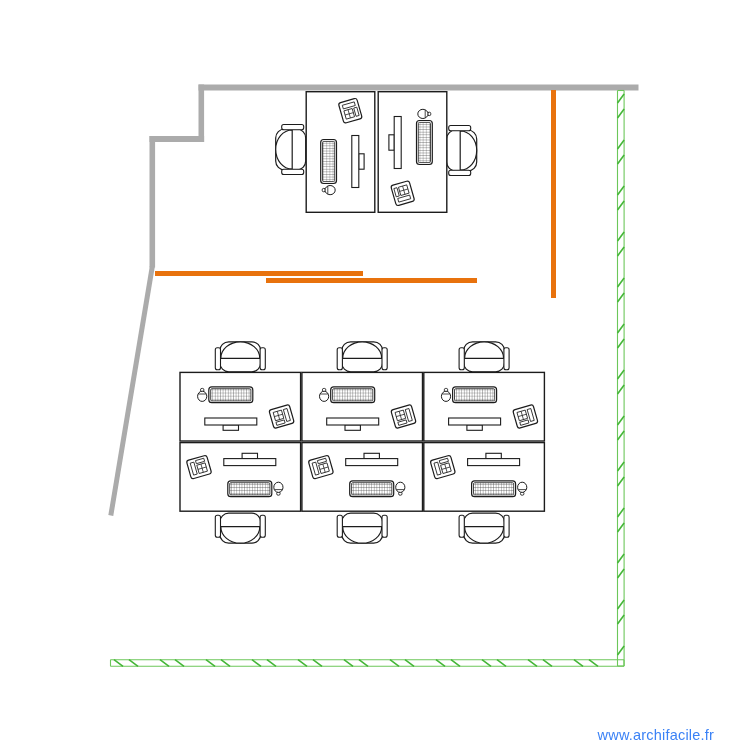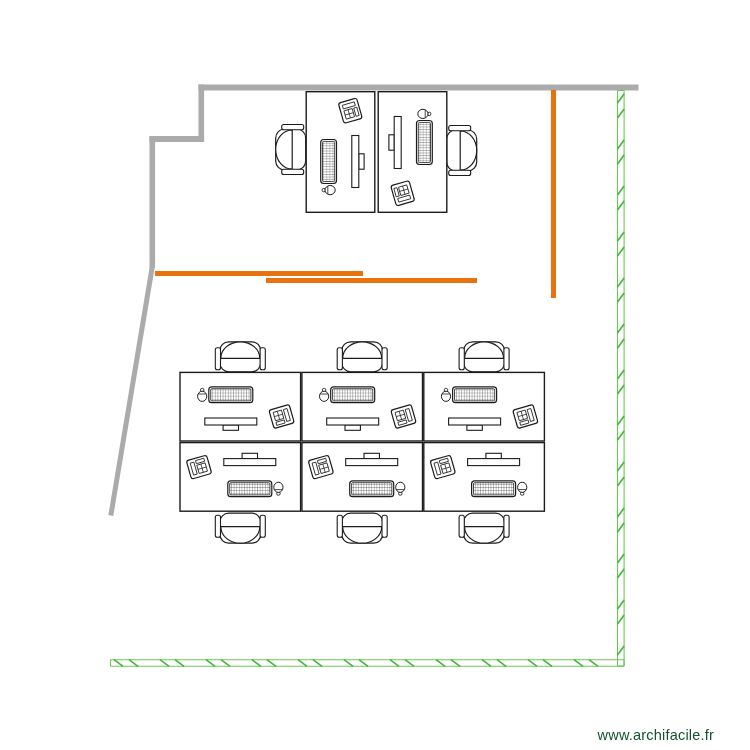--- a/index.html
+++ b/index.html
@@ -11,21 +11,21 @@
     overflow: hidden;
     font-family: "Liberation Sans", sans-serif;
   }
   .stage svg { position: absolute; left: 0; top: 0; }
   .watermark {
     position: absolute;
     right: 36px;
     bottom: 7px;
     font-size: 14.5px;
     letter-spacing: 0.2px;
-    color: #14532d;
+    color: #3b82f6;
     font-family: "Liberation Sans", sans-serif;
   }
 </style>
 </head>
 <body>
 
 <div class="stage">
   <svg id="plan" width="750" height="750" viewBox="0 0 750 750">
       <defs>
         <pattern id="kbgrid" width="2.6" height="3.1" patternUnits="userSpaceOnUse">

